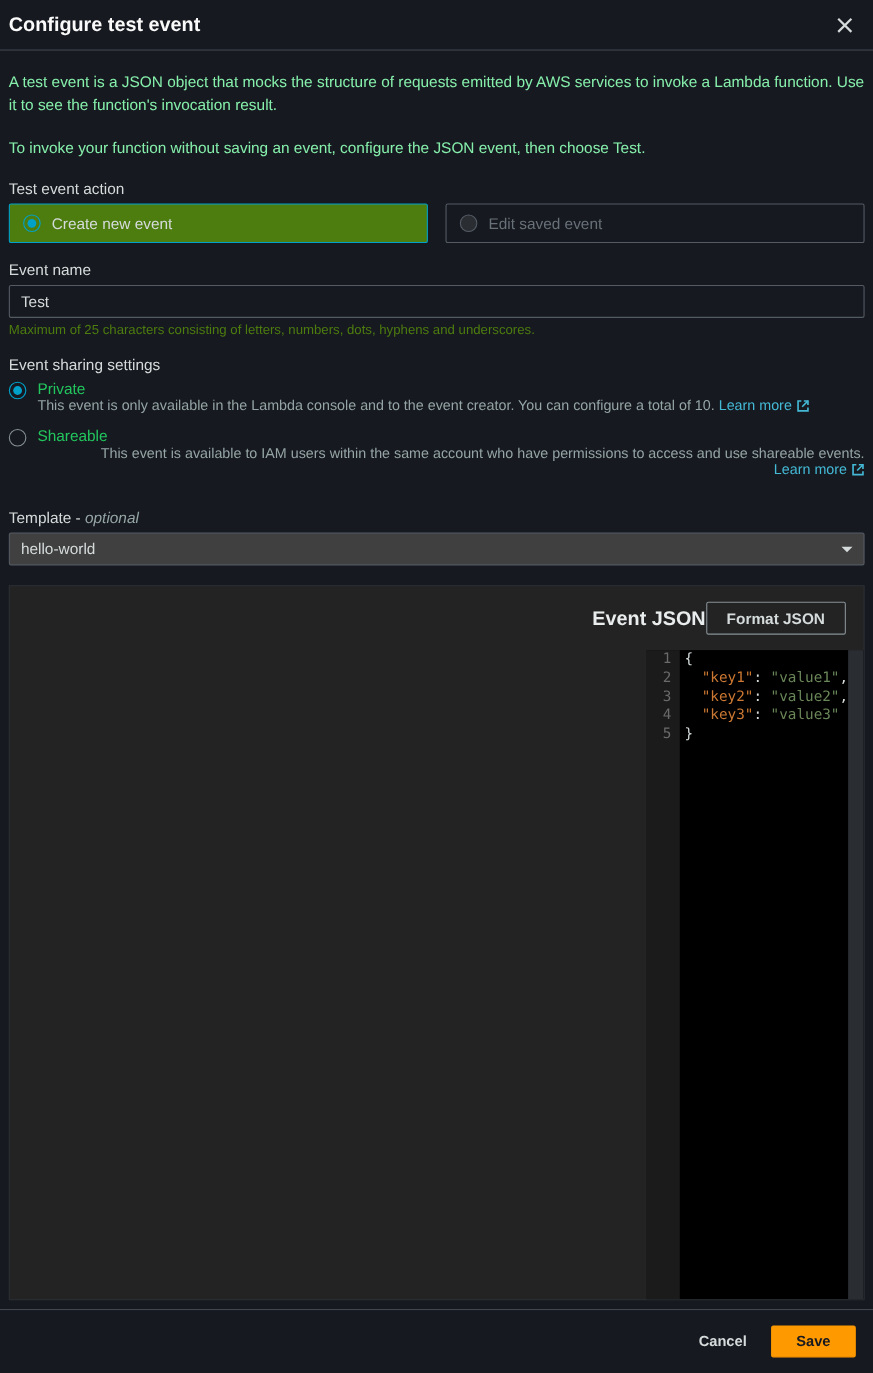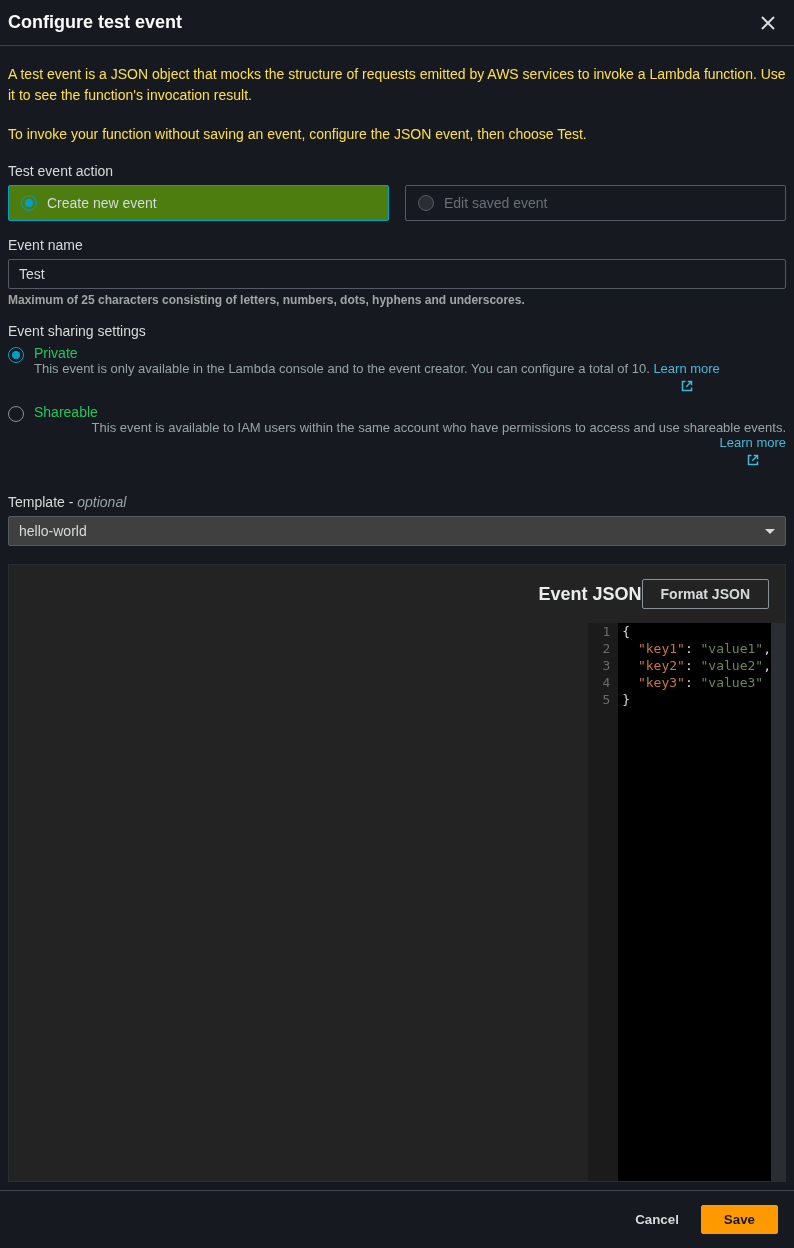--- a/index.html
+++ b/index.html
@@ -35,21 +35,21 @@
     align-items: center;
     justify-content: center;
   }
   .modal-body {
     padding: 18px 8px 8px 8px;
     flex: 1;
     display: flex;
     flex-direction: column;
     overflow: hidden;
   }
-  .intro-text { color: #fde047; line-height: 1.5; margin-bottom: 18px; }
+  .intro-text { color: #86efac; line-height: 1.5; margin-bottom: 18px; }
   .field-label { color: #d5dbdb; margin-bottom: 6px; font-size: 14px; }
   .field-block { margin-bottom: 16px; }
   .radio-row { display: flex; gap: 16px; }
   .radio-pill {
     flex: 1;
     border: 1px solid #545b64;
     border-radius: 2px;
     padding: 9px 12px;
     display: flex;
     align-items: center;
@@ -74,26 +74,26 @@
   .radio-circle.disabled { border-color: #545b64; background: #2a2e33; }
   .text-input {
     width: 100%;
     background: #16191f;
     border: 1px solid #545b64;
     color: #d5dbdb;
     padding: 6px 10px;
     font-size: 14px;
     border-radius: 2px;
   }
-  .helper-text { color: #a3a3a3; font-size: 12px; margin-top: 4px; font-weight: bold; }
+  .helper-text { color: #4d7c0f; font-size: 12px; margin-top: 4px; }
   .sharing-option { display: flex; gap: 10px; margin-bottom: 12px; align-items: flex-start; }
   .sharing-option .radio-circle { margin-top: 2px; }
   .share-title { color: #22c55e; }
   .share-desc { color: #95a5a6; font-size: 13px; margin-top: 0; text-align: right; }
-  .learn-more { color: #44b9d6; text-decoration: none; display: inline-flex; align-items: center; gap: 4px; flex-direction: column; }
+  .learn-more { color: #44b9d6; text-decoration: none; display: inline-flex; align-items: center; gap: 4px; }
   .ext-icon { width: 12px; height: 12px; }
   .template-label .optional { font-style: italic; color: #95a5a6; }
   .select-wrap {
     position: relative;
     border: 1px solid #545b64;
     border-radius: 2px;
     background: #404040;
     padding: 6px 10px;
     display: flex;
     justify-content: space-between;

